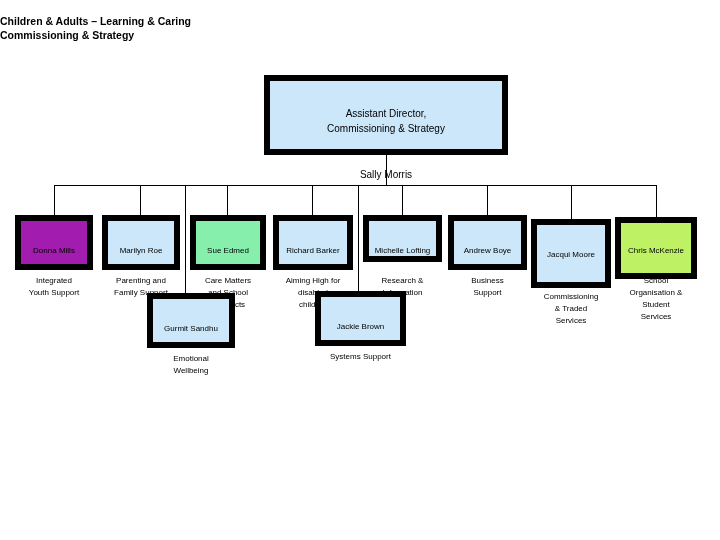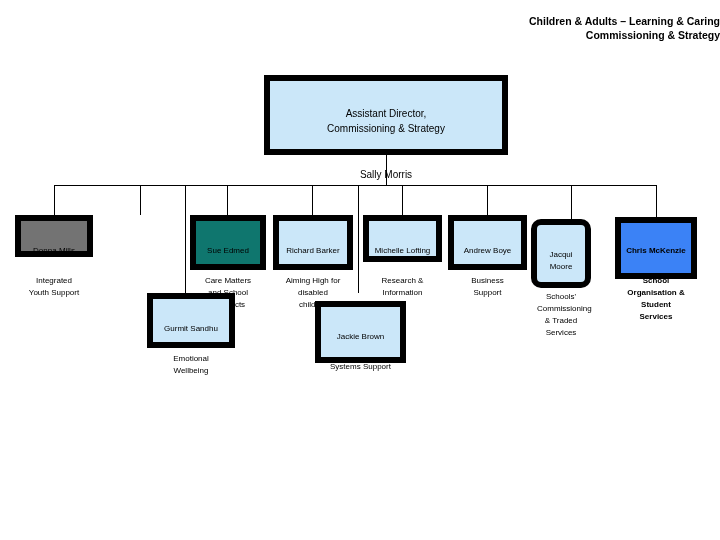--- a/index.html
+++ b/index.html
@@ -9,21 +9,21 @@
     height: 540px;
     background: #ffffff;
     font-family: "Liberation Sans", sans-serif;
     color: #000000;
     overflow: hidden;
   }
   .title {
     position: absolute;
     left: 0; top: 14px;
     width: 720px;
-    text-align: right;
+    text-align: left;
     font-size: 10.5px;
     font-weight: bold;
     line-height: 14px;
   }
   .node {
     position: absolute;
     box-sizing: border-box;
     border: 6px solid #14532d;
     background: #cbe7f9;
     text-align: center;
@@ -63,28 +63,33 @@
   <div class="vline" style="left: 140px; top: 185px; height: 30px; background-color: rgb(0, 0, 0);"></div>
   <div class="vline" style="left: 227px; top: 185px; height: 30px; background-color: rgb(0, 0, 0);"></div>
   <div class="vline" style="left: 312px; top: 185px; height: 30px; background-color: rgb(0, 0, 0);"></div>
   <div class="vline" style="left: 402px; top: 185px; height: 30px; background-color: rgb(0, 0, 0);"></div>
   <div class="vline" style="left: 487px; top: 185px; height: 30px; background-color: rgb(0, 0, 0);"></div>
   <div class="vline" style="left: 571px; top: 185px; height: 34px; background-color: rgb(0, 0, 0);"></div>
   <div class="vline" style="left: 656px; top: 185px; height: 32px; background-color: rgb(0, 0, 0);"></div>
   <div class="vline" style="left: 185px; top: 185px; height: 108px; background-color: rgb(0, 0, 0);"></div>
   <div class="vline" style="left: 358px; top: 185px; height: 108px; background-color: rgb(0, 0, 0);"></div>
 
-  <div class="node leaf" style="left: 15px; top: 215px; width: 78px; height: 42px; background-color: #737373; border-color: rgb(0, 0, 0);">
+  <div class="node leaf" style="left: 15px; top: 215px; width: 78px; height: 55px; background-color: #a21caf; border-color: rgb(0, 0, 0);">
     <div class="person">Donna Mills</div>
     <div class="role">Integrated
 Youth Support</div>
   </div>
 
+  <div class="node leaf" style="left: 102px; top: 215px; width: 78px; height: 55px; background-color: rgb(203, 231, 249); border-color: rgb(0, 0, 0);">
+    <div class="person">Marilyn Roe</div>
+    <div class="role">Parenting and
+Family Support</div>
+  </div>
 
-  <div class="node leaf" style="left: 190px; top: 215px; width: 76px; height: 55px; background-color: #0f766e; border-color: rgb(0, 0, 0);">
+  <div class="node leaf" style="left: 190px; top: 215px; width: 76px; height: 55px; background-color: #86efac; border-color: rgb(0, 0, 0);">
     <div class="person">Sue Edmed</div>
     <div class="role">Care Matters
 and School
 Contracts</div>
   </div>
 
   <div class="node leaf" style="left: 273px; top: 215px; width: 80px; height: 55px; background-color: rgb(203, 231, 249); border-color: rgb(0, 0, 0);">
     <div class="person">Richard Barker</div>
     <div class="role">Aiming High for
 disabled
@@ -96,40 +101,40 @@
     <div class="role">Research &amp;
 Information</div>
   </div>
 
   <div class="node leaf" style="left: 448px; top: 215px; width: 79px; height: 55px; background-color: rgb(203, 231, 249); border-color: rgb(0, 0, 0);">
     <div class="person">Andrew Boye</div>
     <div class="role">Business
 Support</div>
   </div>
 
-  <div class="node leaf" style="left: 531px; top: 219px; width: 60px; height: 69px; background-color: rgb(203, 231, 249); border-color: rgb(0, 0, 0); border-radius: 10px;">
+  <div class="node leaf" style="left: 531px; top: 219px; width: 80px; height: 69px; background-color: rgb(203, 231, 249); border-color: rgb(0, 0, 0);">
     <div class="person">Jacqui Moore</div>
     <div class="role">Schools'
 Commissioning
 &amp; Traded
 Services</div>
   </div>
 
-  <div class="node leaf" style="left: 615px; top: 217px; width: 82px; height: 62px; padding-top: 4px; background-color: #3b82f6; border-color: rgb(0, 0, 0); font-weight: bold;">
+  <div class="node leaf" style="left: 615px; top: 217px; width: 82px; height: 62px; padding-top: 4px; background-color: #bef264; border-color: rgb(0, 0, 0);">
     <div class="person">Chris McKenzie</div>
     <div class="role">School
 Organisation &amp;
 Student
 Services</div>
   </div>
 
   <div class="node leaf" style="left: 147px; top: 293px; width: 88px; height: 55px; background-color: rgb(203, 231, 249); border-color: rgb(0, 0, 0);">
     <div class="person">Gurmit Sandhu</div>
     <div class="role">Emotional
 Wellbeing</div>
   </div>
 
-  <div class="node leaf" style="left: 315px; top: 301px; width: 91px; height: 62px; background-color: rgb(203, 231, 249); border-color: rgb(0, 0, 0);">
+  <div class="node leaf" style="left: 315px; top: 291px; width: 91px; height: 55px; background-color: rgb(203, 231, 249); border-color: rgb(0, 0, 0);">
     <div class="person">Jackie Brown</div>
     <div class="role">Systems Support</div>
   </div>
 
 </div>
 
 </body></html>

